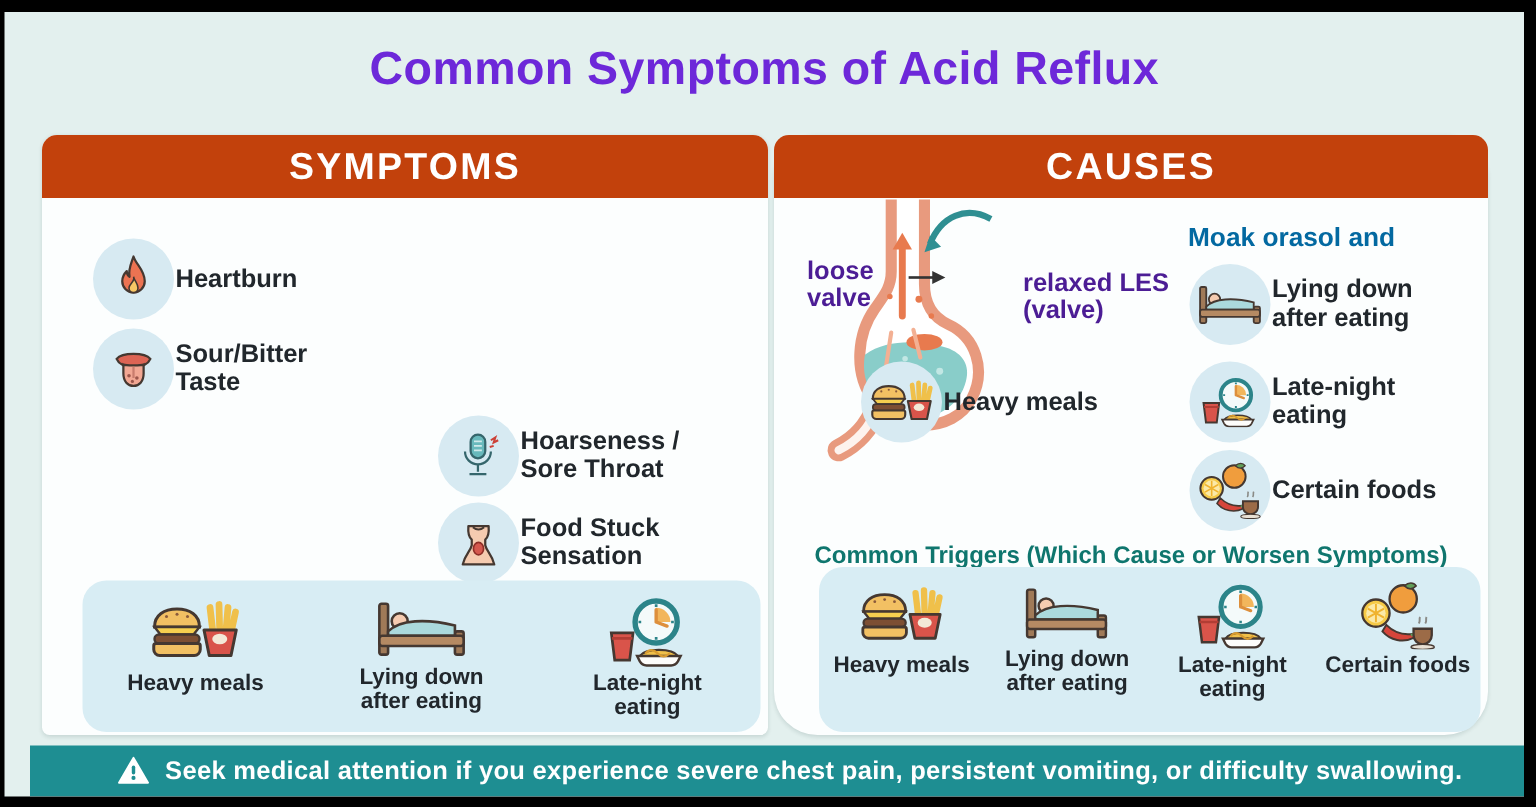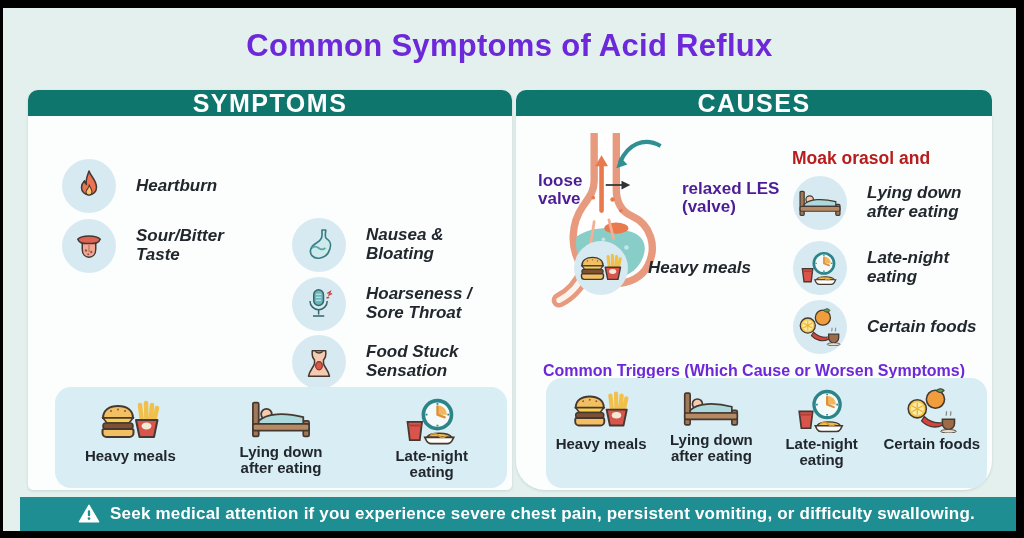--- a/index.html
+++ b/index.html
@@ -5,36 +5,36 @@
   html,body{margin:0;padding:0;}
   body{width:1024px;height:538px;background:#000;position:relative;overflow:hidden;
        font-family:"Liberation Sans", sans-serif;color:#21272c;}
   .canvas{position:absolute;left:3px;top:8px;width:1013px;height:523px;background:#e3f0ee;overflow:hidden;}
   .title{position:absolute;top:20px;left:0;width:100%;text-align:center;margin:0;
          font-size:31px;font-weight:800;color:#6d28d9;letter-spacing:.3px;}
   .col{position:absolute;top:82px;height:400px;background:#fcfefe;border-radius:10px 10px 5px 5px;
        box-shadow:0 1px 3px rgba(20,60,60,.14);}
   .col-left{left:25px;width:484px;}
   .col-right{left:513px;width:476px;border-radius:29px;}
-  .col-header{height:26px;background:#0f766e;border-radius:10px 10px 0 0;display:flex;align-items:center;
+  .col-header{height:42px;background:#c2410c;border-radius:10px 10px 0 0;display:flex;align-items:center;
        justify-content:center;color:#fff;font-weight:800;font-size:25px;letter-spacing:1.5px;}
-  .row{position:absolute;display:flex;align-items:center;gap:20px;font-style:italic;}
+  .row{position:absolute;display:flex;align-items:center;gap:1px;}
   .circ{flex:0 0 54px;width:54px;height:54px;border-radius:50%;background:#d7eaf2;
         display:flex;align-items:center;justify-content:center;}
   .lbl{font-weight:700;font-size:17px;line-height:1.1;color:#21272c;}
   .panel{position:absolute;background:#d8edf4;border-radius:16px;display:flex;
          justify-content:space-around;align-items:flex-start;padding-top:10px;}
   .panel-left{left:27px;right:5px;bottom:2px;height:91px;}
   .panel-right{left:30px;right:5px;bottom:2px;height:100px;}
   .trigger{display:flex;flex-direction:column;align-items:center;width:118px;text-align:center;}
   .trigger .lbl{font-size:15px;margin-top:3px;line-height:1.06;}
   .diag-lbl{position:absolute;font-weight:700;font-size:17px;line-height:1.05;color:#4c1d95;}
-  .note{position:absolute;left:276px;top:58px;width:210px;font-weight:800;font-size:17.5px;color:#b91c1c;}
+  .note{position:absolute;left:276px;top:58px;width:210px;font-weight:800;font-size:17.5px;color:#0369a1;}
   .triggers-title{position:absolute;left:0;top:272px;width:100%;text-align:center;
-        font-weight:700;font-size:16px;color:#6d28d9;}
+        font-weight:700;font-size:16px;color:#0f766e;}
   .banner{position:absolute;left:17px;bottom:0;width:100%;height:34px;background:#1e8e92;
         display:flex;align-items:center;justify-content:center;gap:10px;}
   .banner .txt{color:#fff;font-size:17px;font-weight:600;letter-spacing:.2px;}
   svg{display:block;}
 </style>
 </head>
 <body>
 
 <svg width="0" height="0" style="position:absolute">
   <defs>
@@ -153,28 +153,20 @@
     </div>
     <div class="row" style="left:34px;top:129px;width:230px">
       <span class="circ">
           <svg width="36" height="36">
             <use href="#i-tongue"></use>
           </svg>
         </span>
       <span class="lbl" style="width:105px">Sour/Bitter Taste</span>
     </div>
 
-    <div class="row" style="left:264px;top:128px;width:216px">
-      <span class="circ">
-          <svg width="36" height="36">
-            <use href="#i-stomach"></use>
-          </svg>
-        </span>
-      <span class="lbl" style="width:110px">Nausea &amp; Bloating</span>
-    </div>
     <div class="row" style="left:264px;top:187px;width:216px">
       <span class="circ">
           <svg width="36" height="36">
             <use href="#i-mic"></use>
           </svg>
         </span>
       <span class="lbl" style="width:140px">Hoarseness / Sore Throat</span>
     </div>
     <div class="row" style="left:264px;top:245px;width:216px">
       <span class="circ">

